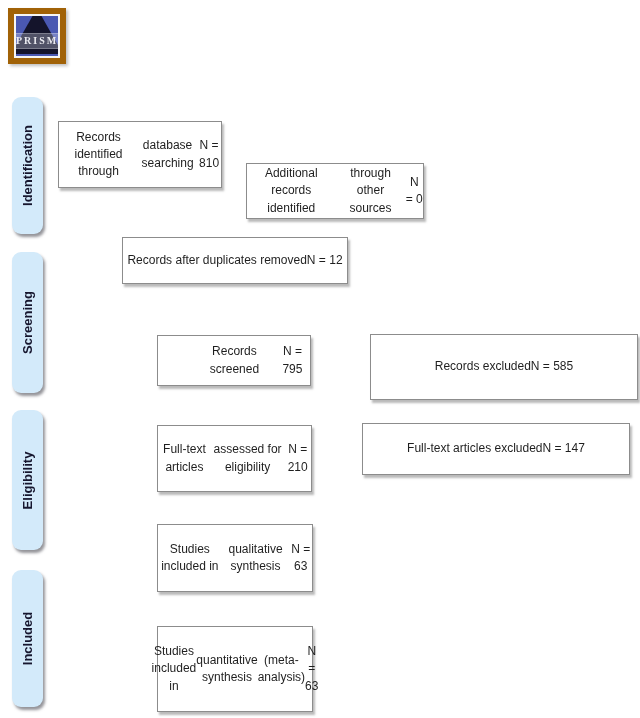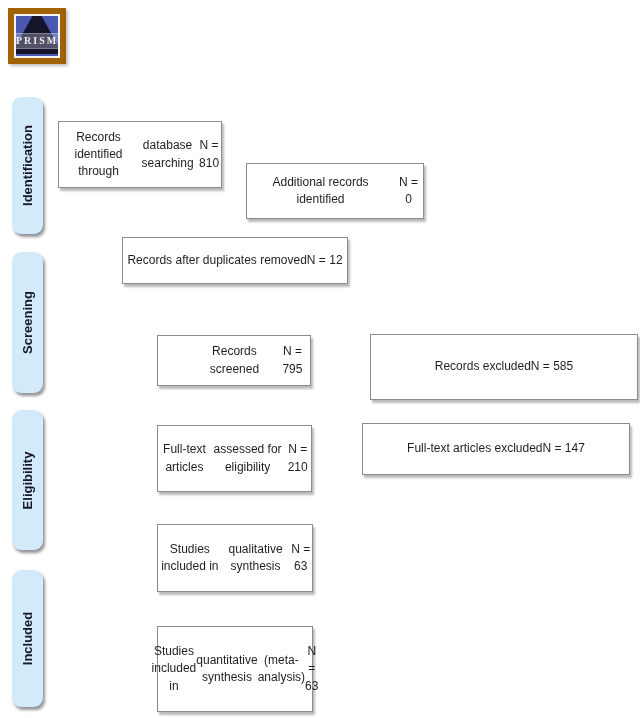--- a/index.html
+++ b/index.html
@@ -138,20 +138,21 @@
   </div>
 
   <div class="fbox box-records-identified">
     <div>Records identified through</div>
     <div>database searching</div>
     <div>N = 810</div>
   </div>
 
   <div class="fbox box-additional-records">
     <div>Additional records identified</div>
+    <div>through other sources</div>
     <div>N = 0</div>
   </div>
 
   <div class="fbox box-duplicates-removed">
     <div>Records after duplicates removed</div>
     <div>N = 12</div>
   </div>
 
   <div class="fbox box-records-screened">
     <div>Records screened</div>

